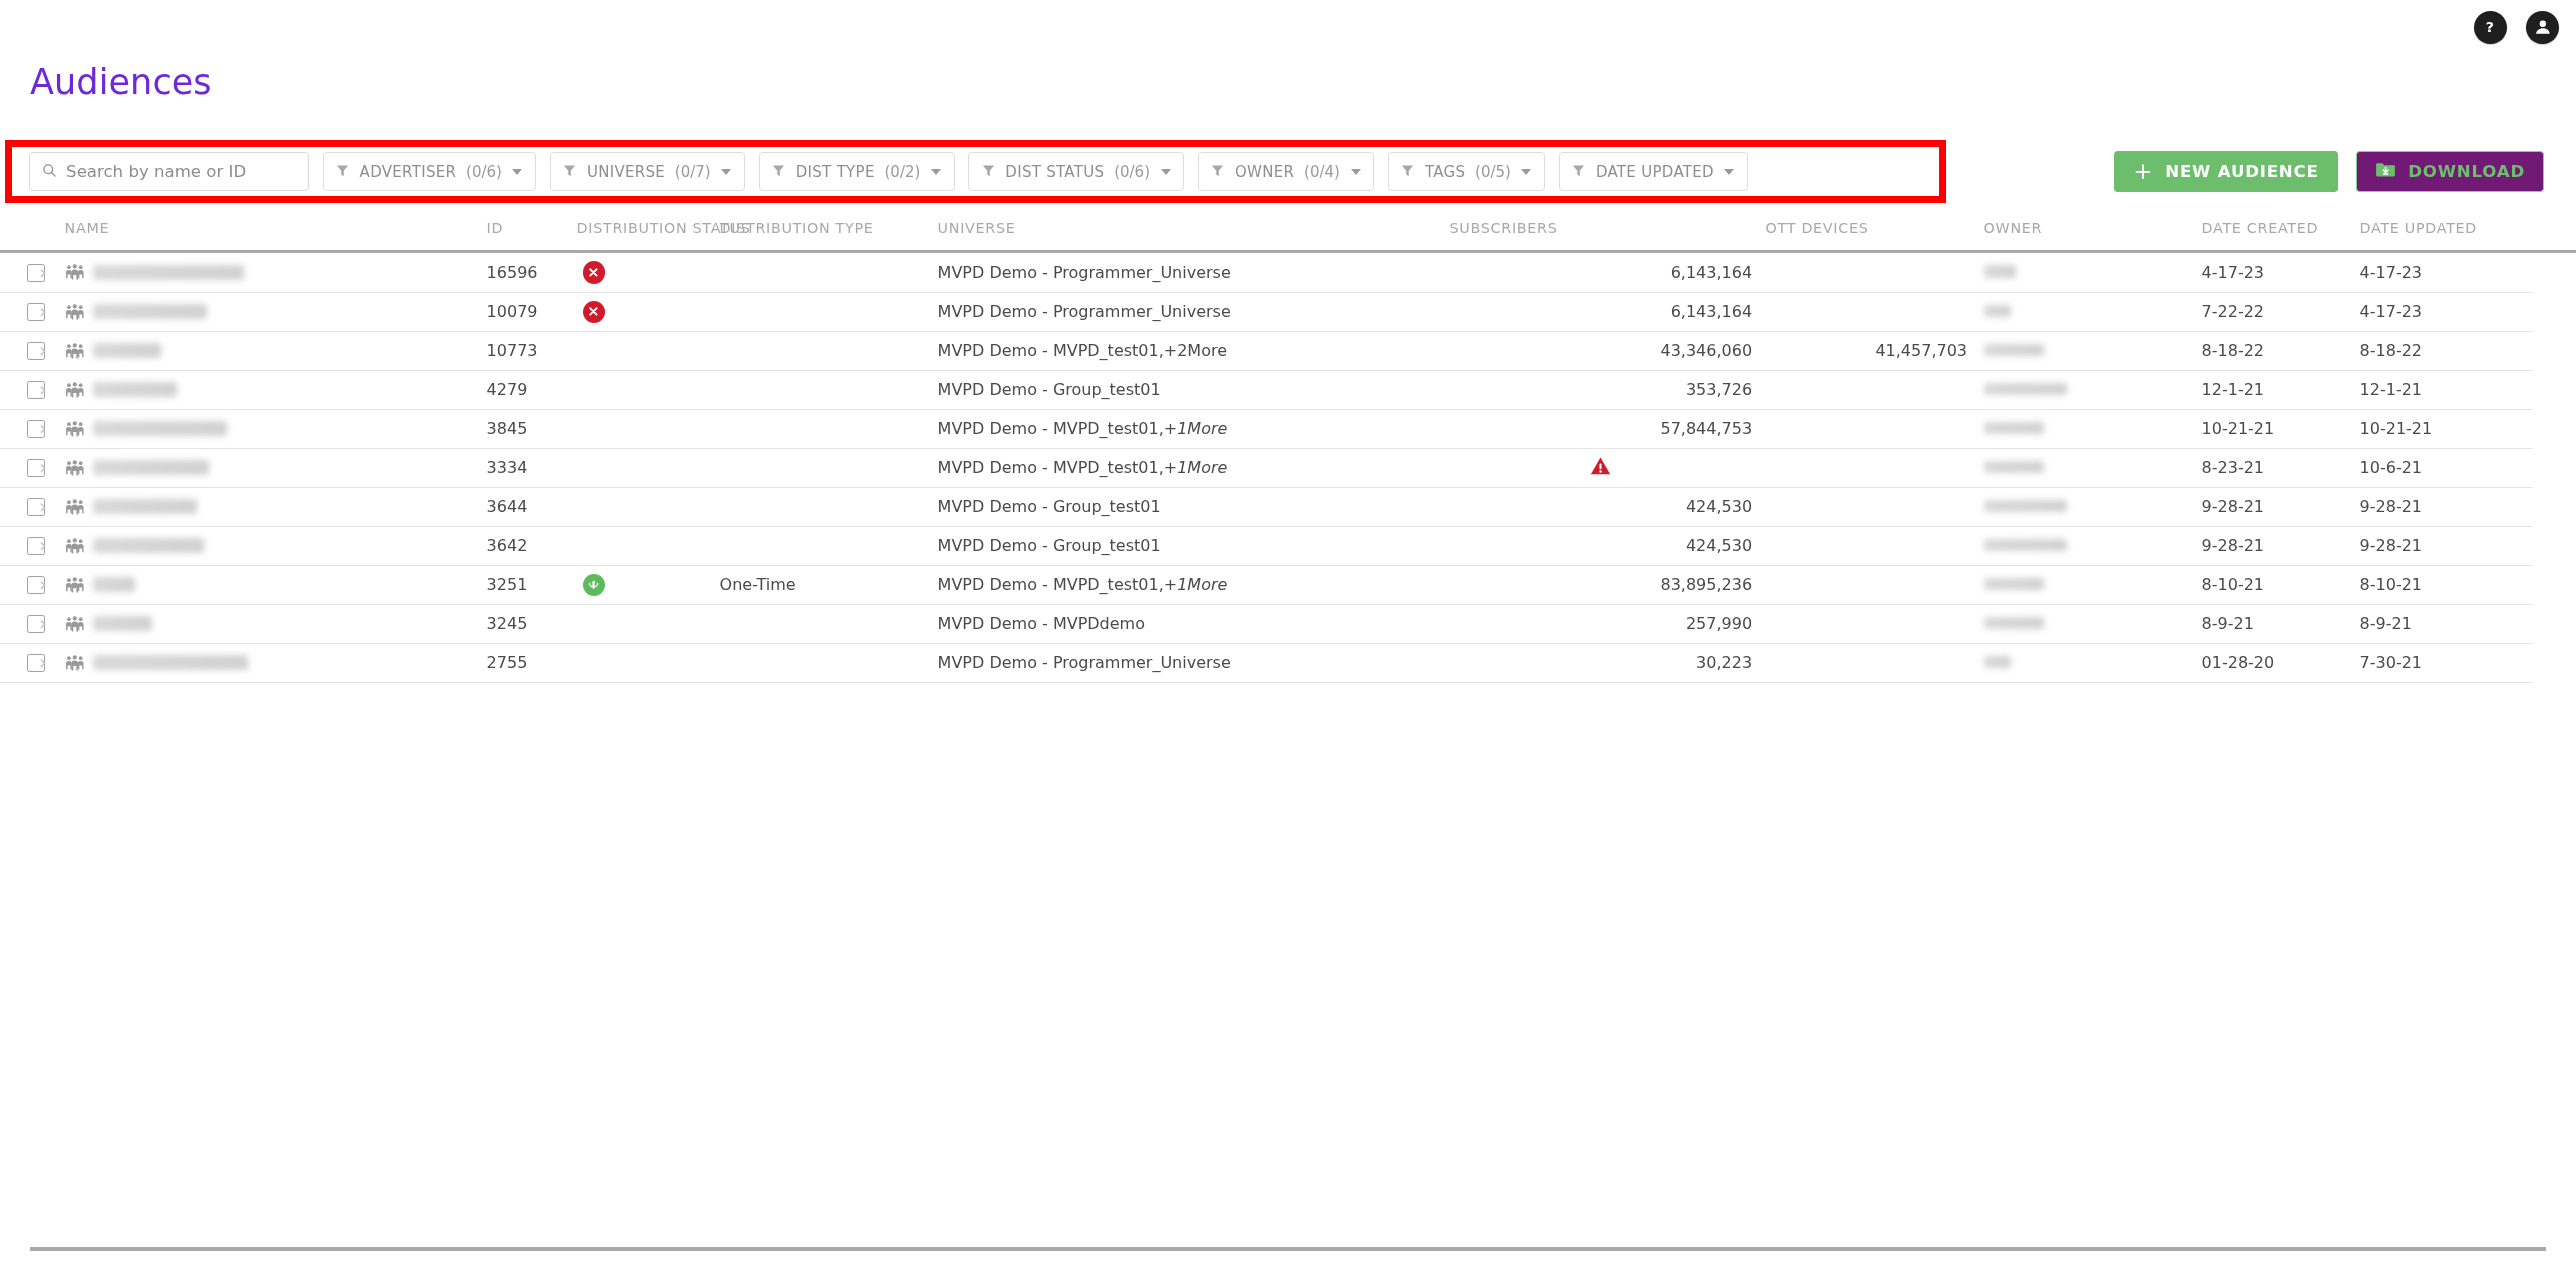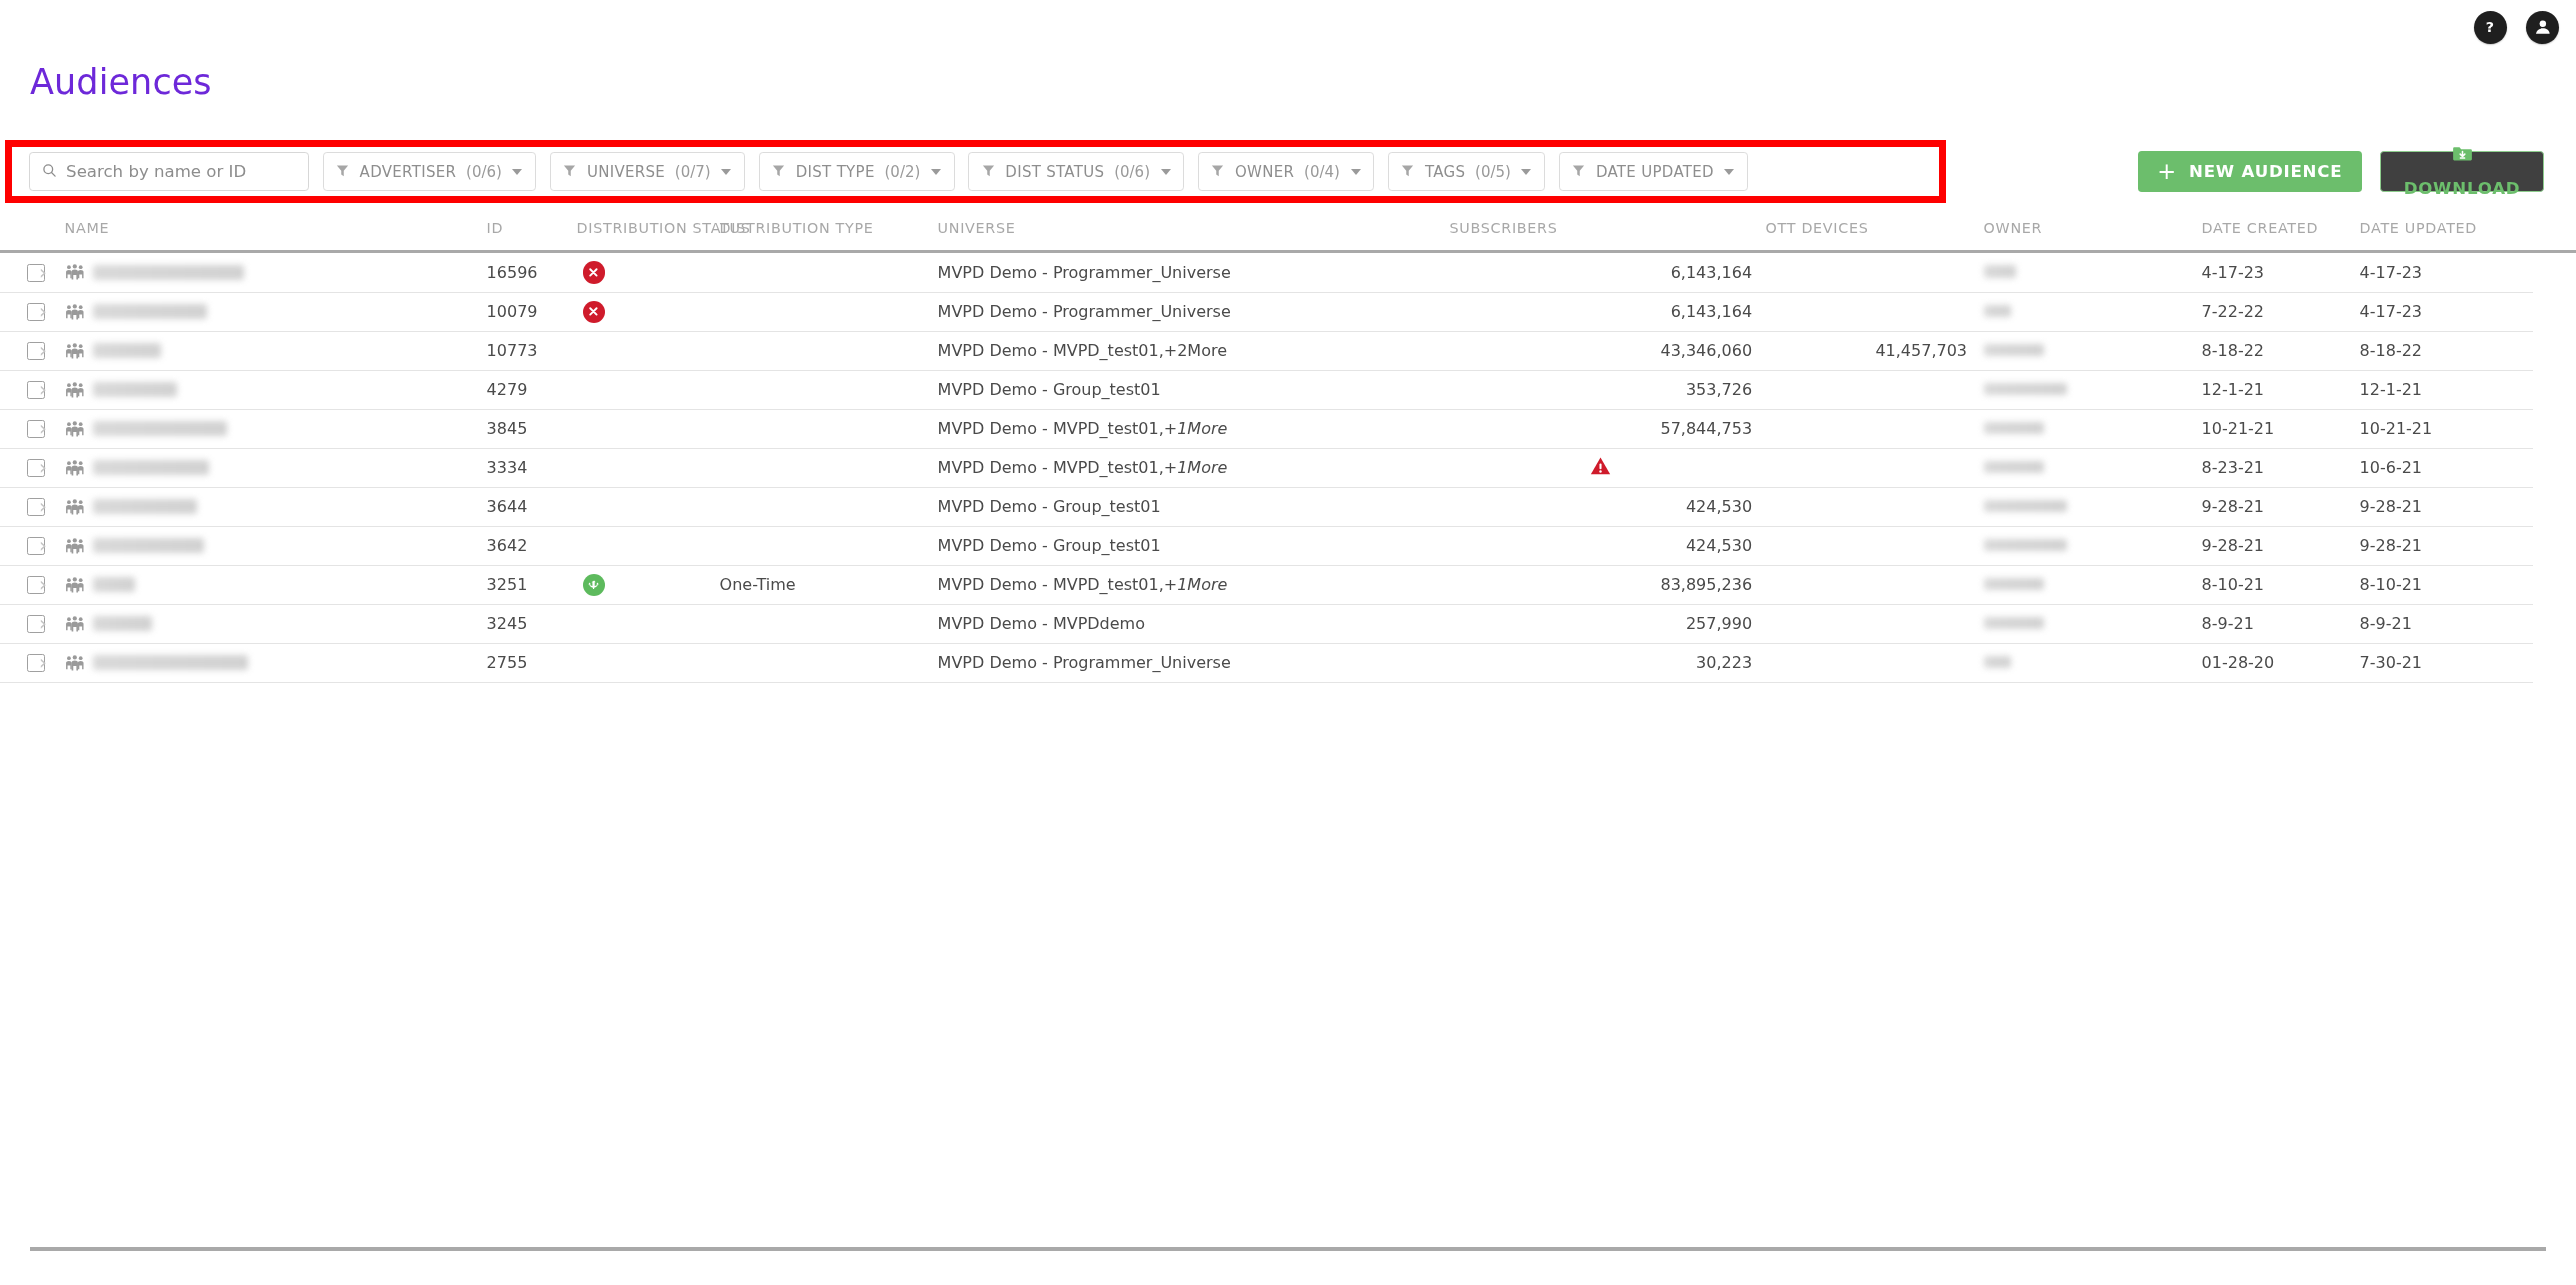--- a/index.html
+++ b/index.html
@@ -99,26 +99,25 @@
   .btn-primary {
     height: 41px; min-width: 205px;
     background: #6cbe6c; border: none; border-radius: 3.8px;
     color: #fff; display: flex; align-items: center; justify-content: center;
     gap: 12px; padding: 0 19.6px; cursor: pointer;
     font-size: 16.6px; letter-spacing: 0.8px; font-weight: 700;
     font-family: "DejaVu Sans", sans-serif;
   }
   .btn-outline {
     height: 41px; min-width: 164px;
-    background: #404040; border: 0.8px solid #8dcd8d; border-radius: 3.8px;
+    background: #701a75; border: 0.8px solid #8dcd8d; border-radius: 3.8px;
     color: #6cbe6c; display: flex; align-items: center; justify-content: center;
     gap: 12px; padding: 0 18px; cursor: pointer;
     font-size: 16.6px; letter-spacing: 0.8px; font-weight: 700;
     font-family: "DejaVu Sans", sans-serif;
-    flex-direction: column;
   }
   .plus-ico { font-size: 22.6px; line-height: 1; font-weight: 400; }
 
   
   .table-wrap {
     position: absolute; left: 0; top: 220px; width: 2576px;
   }
   table.grid { width: 2103px; border-collapse: collapse; table-layout: fixed; }
   table.grid th {
     font-size: 14.3px; font-weight: 400; color: #a8a8a8;

